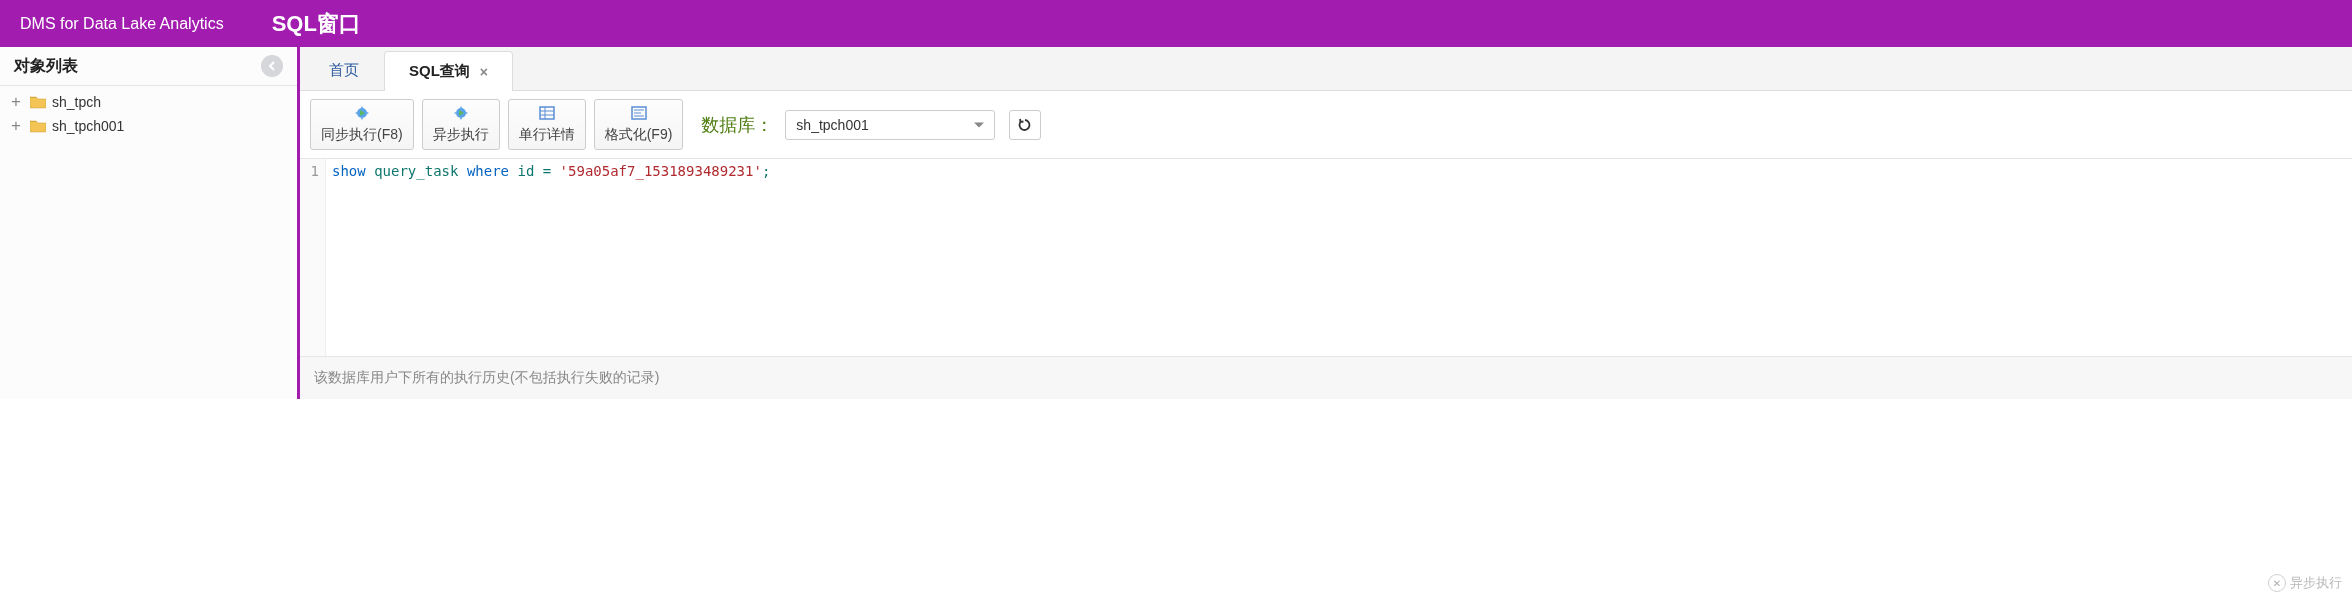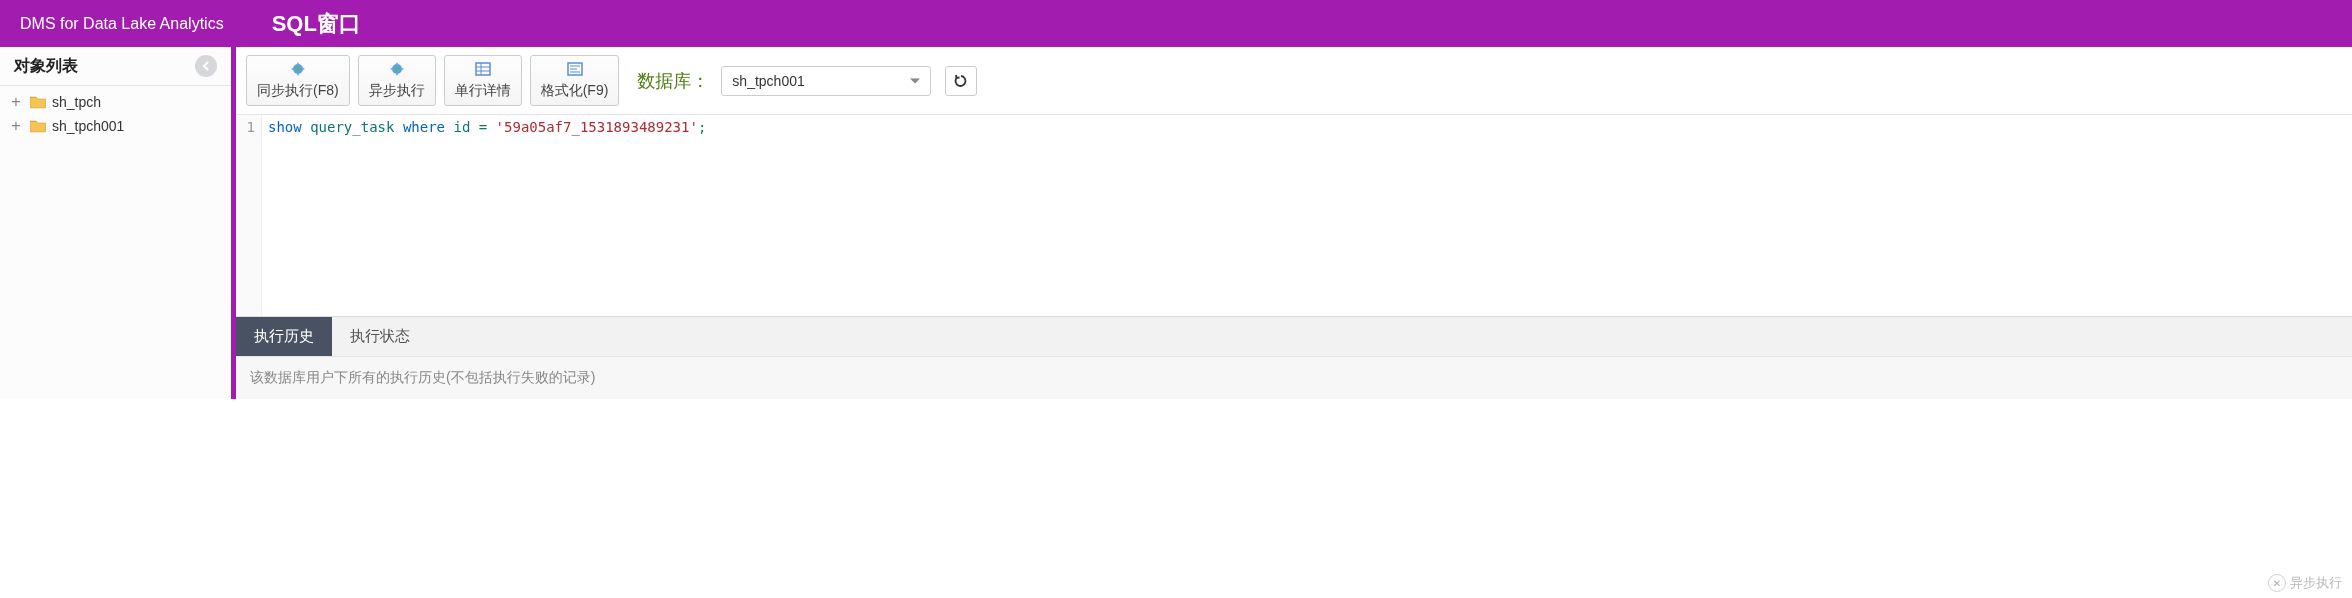--- a/index.html
+++ b/index.html
@@ -4,21 +4,21 @@
   <style>
     * { margin: 0; padding: 0; box-sizing: border-box; }
     body { font-family: "Microsoft YaHei", Arial, sans-serif; font-size: 14px; color: #333; background: #fff; }
     
     .topbar { height: 47px; background: #a21caf; display: flex; align-items: center; color: #fff; }
     .topbar-brand { padding: 0 20px; font-size: 16px; }
     .topbar-title { padding: 0 28px; font-size: 22px; font-weight: 700; }
     
     .layout { display: flex; height: calc(399px - 47px); }
     
-    .sidebar { width: 236px; border-right: 5px solid #a21caf; background: #fcfcfc; }
+    .sidebar { width: 300px; border-right: 3px solid #a21caf; background: #fcfcfc; }
     .sidebar-header { display: flex; align-items: center; justify-content: space-between; padding: 8px 14px; border-bottom: 1px solid #e5e5e5; }
     .sidebar-header-title { font-size: 16px; font-weight: bold; color: #222; }
     .collapse-icon { width: 22px; height: 22px; border-radius: 50%; background: #d5d7da; display: flex; align-items: center; justify-content: center; cursor: pointer; }
     .collapse-icon svg { width: 10px; height: 10px; fill: #fff; }
     
     .tree { padding: 4px 0; }
     .tree-item { display: flex; align-items: center; padding: 4px 10px; font-size: 14px; cursor: pointer; color: #333; }
     .tree-expander { width: 12px; height: 12px; display: inline-flex; align-items: center; justify-content: center; margin-right: 2px; color: #888; font-size: 17px; line-height: 12px; }
     .folder-icon { width: 16px; height: 14px; margin: 0 6px; display: inline-block; }
     .folder-icon svg { width: 16px; height: 14px; }
@@ -95,20 +95,29 @@
               <path d="M0 2 L6 2 L7 3 L0 3 Z" fill="#d9a93a"></path>
             </svg>
         </span>
         <span>sh_tpch001</span>
       </div>
     </div>
   </div>
 
   <div class="main">
 
+    <div class="tabs">
+      <div class="tab inactive">
+        <span>首页</span>
+      </div>
+      <div class="tab active">
+        <span>SQL查询</span>
+        <span class="tab-close">×</span>
+      </div>
+    </div>
 
     <div class="toolbar">
       <div class="tool-btn">
         <span class="tool-icon gear-icon">
           <svg viewBox="0 0 16 16">
               <circle cx="8" cy="8" r="5" fill="#5aa3e8"></circle>
               <path d="M8 1 L9 3 L7 3 Z M8 15 L9 13 L7 13 Z M1 8 L3 9 L3 7 Z M15 8 L13 9 L13 7 Z" fill="#5aa3e8"></path>
               <path d="M6 5 L11 8 L6 11 Z" fill="#5cb860"></path>
             </svg>
         </span>
@@ -158,28 +167,20 @@
       </div>
     </div>
 
     <div class="editor">
       <div class="gutter">
         <div>1</div>
       </div>
       <div class="code"><span class="kw">show</span><span class="ident"> query_task </span><span class="kw">where</span><span class="ident"> id = </span><span class="str">'59a05af7_1531893489231'</span><span class="ident">;</span></div>
     </div>
 
-    <div class="bottom-tabs">
-      <div class="bottom-tab active">
-        <span>执行历史</span>
-      </div>
-      <div class="bottom-tab inactive">
-        <span>执行状态</span>
-      </div>
-    </div>
     <div class="bottom-content">
       <span>该数据库用户下所有的执行历史(不包括执行失败的记录)</span>
     </div>
 
   </div>
 </div>
 
 <div class="watermark">
   <span class="watermark-badge">✕</span>
   <span>异步执行</span>

